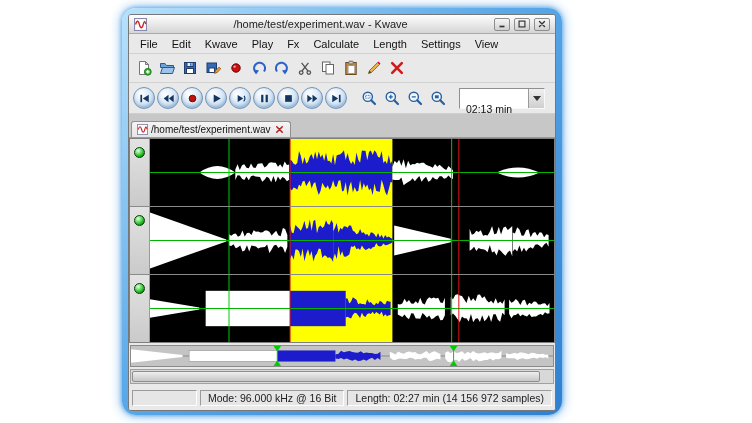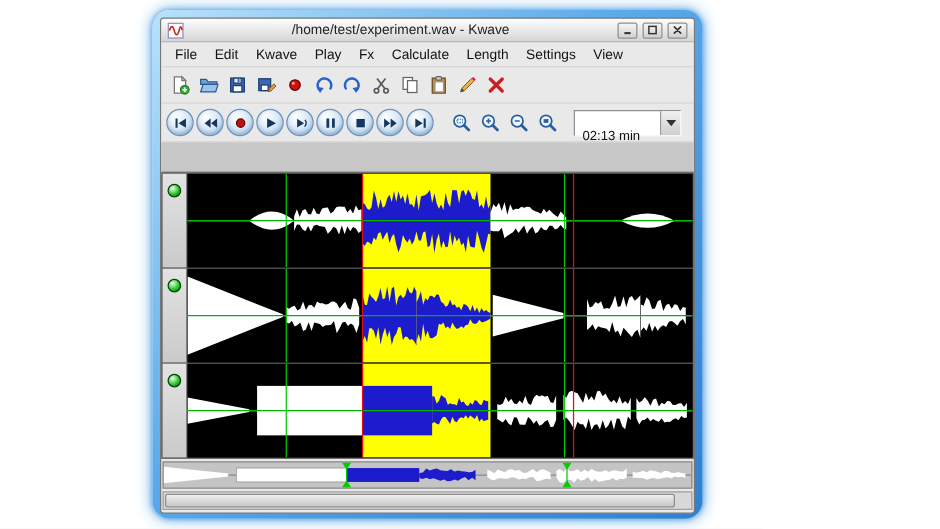--- a/index.html
+++ b/index.html
@@ -286,20 +286,32 @@
         </span>
       <div class="combo">
         <span class="combo-text">02:13 min</span>
         <span class="combo-btn">
             <span class="combo-arrow"></span>
           </span>
       </div>
     </div>
 
     <div class="tabbar">
+      <div class="tab active">
+        <svg viewBox="0 0 12 12" width="11" height="11">
+          <rect x="0.5" y="0.5" width="11" height="11" fill="#fff" stroke="#88a"></rect>
+          <path d="M1.5,6 C2.5,2 4,2 5,6 S7.5,10 8.5,6 10,2.5 10.8,5.5" fill="none" stroke="#c22" stroke-width="1.2"></path>
+        </svg>
+        <span>/home/test/experiment.wav</span>
+        <button class="tab-close">
+          <svg viewBox="0 0 12 12" width="11" height="11">
+              <path d="M3,3 L9,9 M9,3 L3,9" stroke="#b22222" stroke-width="1.7" stroke-linecap="round"></path>
+            </svg>
+        </button>
+      </div>
     </div>
 
     <div class="signal">
       <div class="track">
         <div class="led-cell">
           <button class="led"></button>
         </div>
         <svg class="wave" viewBox="0 0 450 72" preserveAspectRatio="none">
             <line x1="0" y1="36" x2="450" y2="36" stroke="#dcdcdc" stroke-width="1" vector-effect="non-scaling-stroke"></line>
             <rect x="156" y="0" width="114" height="72" fill="#ffff00"></rect>
@@ -375,15 +387,20 @@
           <line x1="344" y1="0" x2="344" y2="18" stroke="#00cc00" stroke-width="1" vector-effect="non-scaling-stroke"></line>
           <polygon points="340,0 348,0 344,5" fill="#00cc00"></polygon>
           <polygon points="340,18 348,18 344,13" fill="#00cc00"></polygon>
         </svg>
     </div>
 
     <div class="hscroll">
       <div class="hthumb"></div>
     </div>
 
+    <div class="statusbar">
+      <div class="spanel spacer"></div>
+      <div class="spanel">Mode: 96.000 kHz @ 16 Bit</div>
+      <div class="spanel">Length: 02:27 min (14 156 972 samples)</div>
+    </div>
 
   </div>
 </div>
 
 </body></html>

